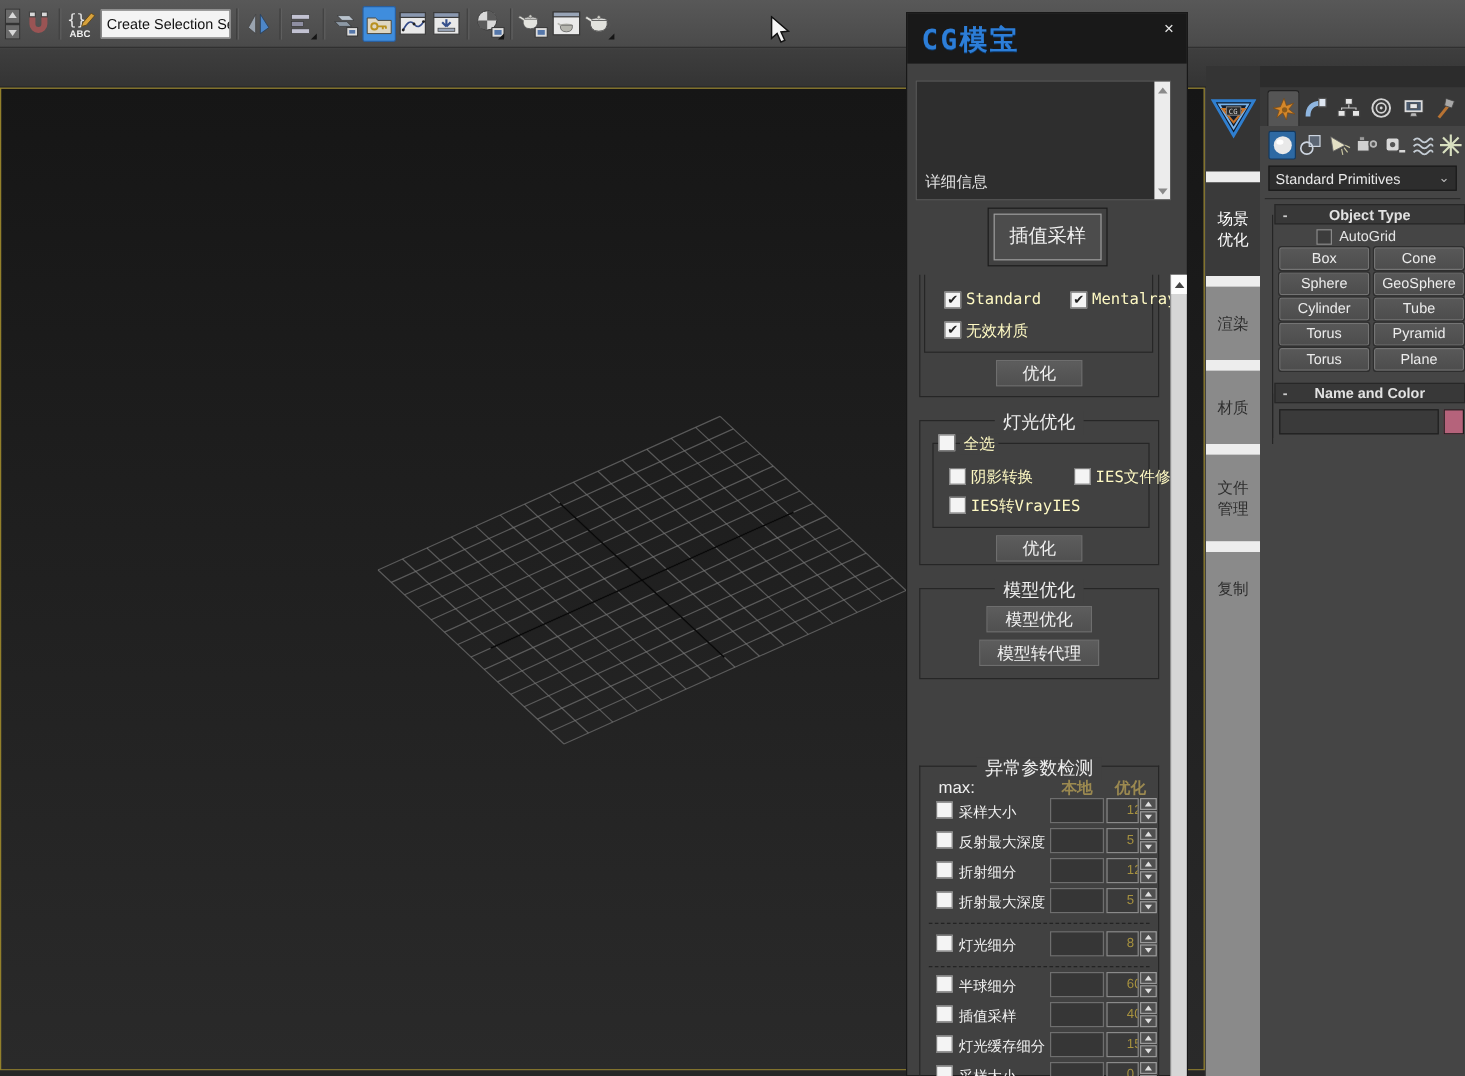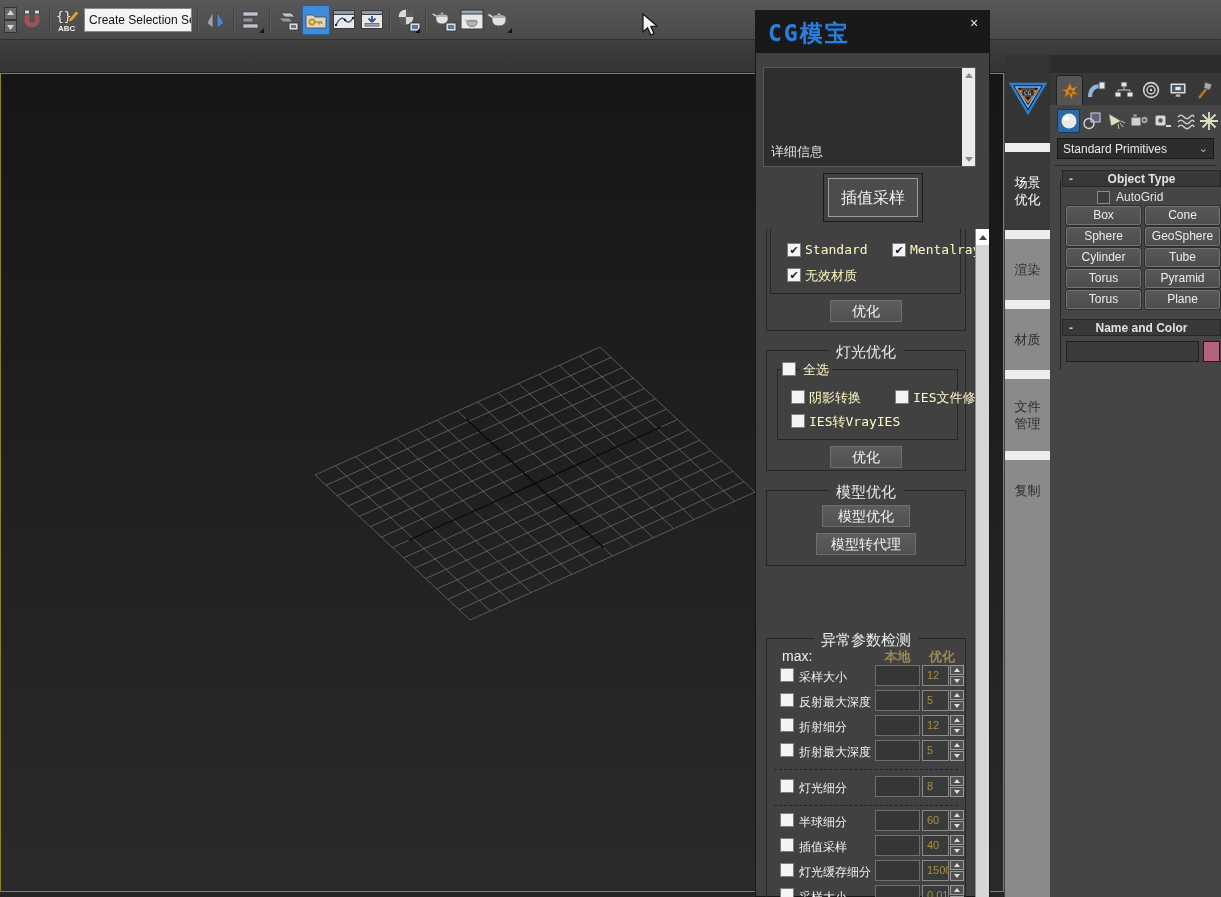--- a/index.html
+++ b/index.html
@@ -111,21 +111,21 @@
     background:linear-gradient(#5d5d5d,#505050); border:1px solid #6e6e6e;
     color:#f2f2f2; font-size:14px; text-align:center; line-height:20px; cursor:default; white-space:nowrap; }
   .dash { position:absolute; left:7px; right:7px; height:0; border-top:1px dashed #232323; }
   .pghead { position:absolute; font-size:13px; color:#9b8950; font-weight:bold; text-align:center; }
   .maxlbl { position:absolute; left:15px; font-size:14px; color:#f0f0f0; }
   .prow { position:absolute; left:0; width:198px; height:22px; }
   .prow .wcb { left:13px; top:3px; }
   .prow .plabel { position:absolute; left:32px; top:4px; font-size:12px; color:#f2f2f2; white-space:nowrap; }
   .locbox { position:absolute; left:108px; top:0; width:45px; height:21px; background:#363636; border:1px solid #6e6e6e; }
   .valbox { position:absolute; left:155px; top:0; width:27px; height:21px; background:#3a3a3a;
-    border:1px solid #8a8a8a; color:#a6913f; font-size:11px; line-height:19px; padding-left:4px; overflow:hidden; }
+    border:1px solid #8a8a8a; color:#a6913f; font-size:11px; line-height:19px; padding-left:16px; overflow:hidden; }
   .spin { position:absolute; left:183px; top:0; width:14px; height:21px; }
   .spin .sb { position:absolute; left:0; width:14px; height:10px; background:#505050; border:1px solid #9a9a9a;
     display:flex; align-items:center; justify-content:center; }
   .spin .sb.up { top:0; } .spin .sb.dn { top:11px; }
   .spin .tu { width:0;height:0;border-left:3px solid transparent;border-right:3px solid transparent;border-bottom:4px solid #e0e0e0; }
   .spin .td { width:0;height:0;border-left:3px solid transparent;border-right:3px solid transparent;border-top:4px solid #e0e0e0; }
 
   .cursor { position:absolute; left:641px; top:13px; z-index:50; }
 </style>
 </head>

